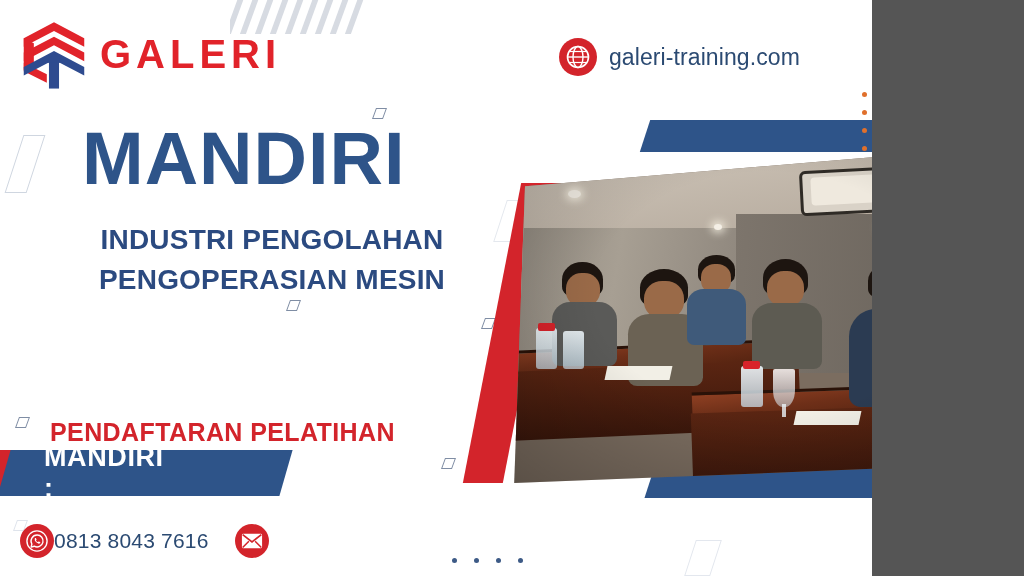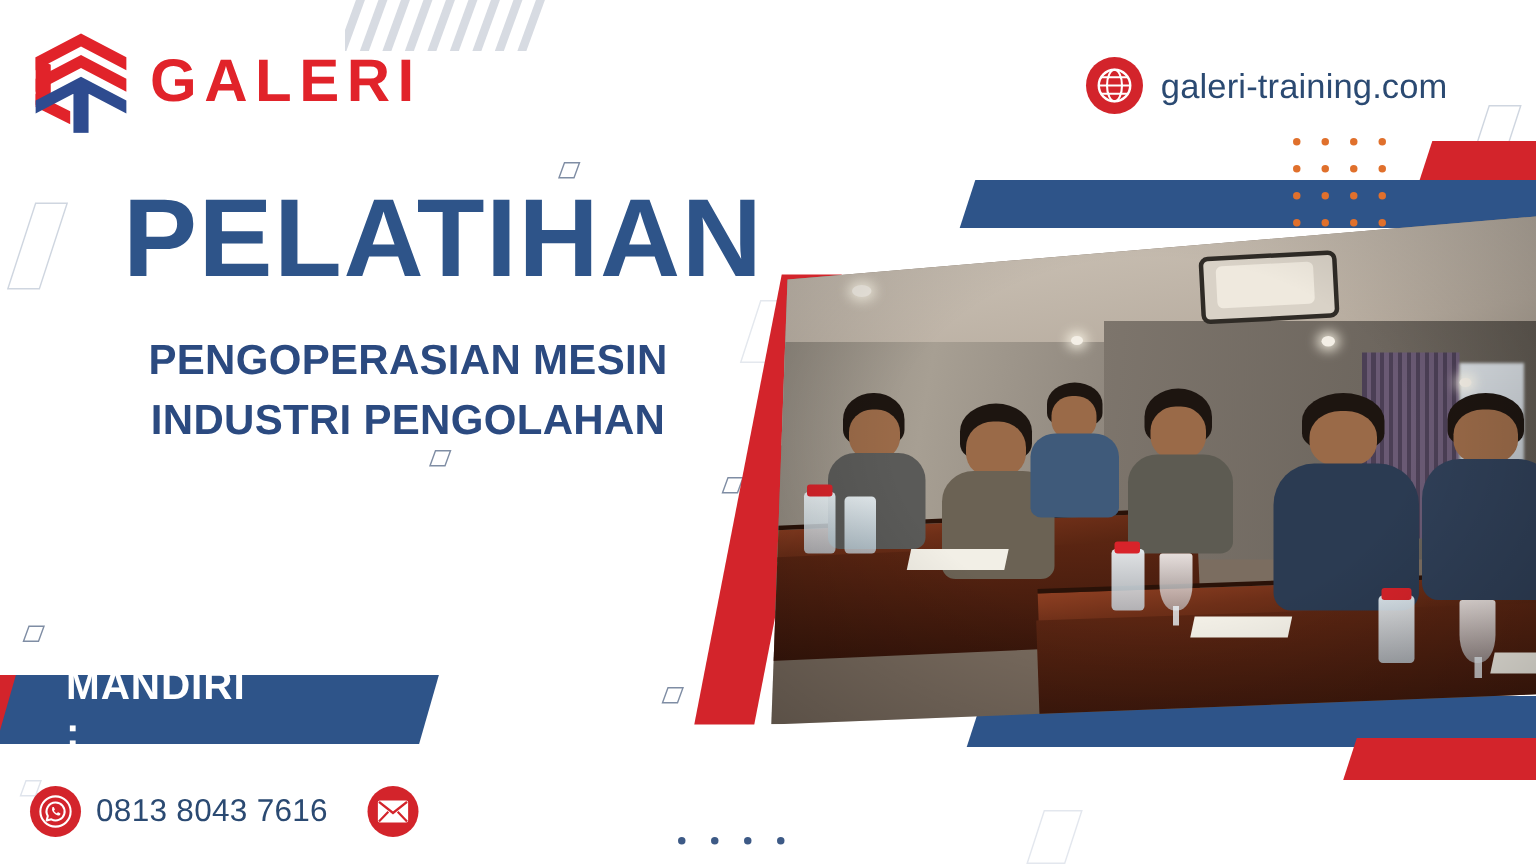--- a/index.html
+++ b/index.html
@@ -1,19 +1,19 @@
 <!DOCTYPE html>
 <html><head>
 <meta charset="utf-8">
 <style>
   * { margin:0; padding:0; box-sizing:border-box; }
   html,body { background:#555; }
   .poster {
     position:relative;
-    width:1024px; height:576px;
+    width:872px; height:576px;
     background:#ffffff;
     overflow:hidden;
     font-family:"Liberation Sans", sans-serif;
   }
 
   
   .hatch {
     position:absolute;
     overflow:hidden;
   }
@@ -46,21 +46,21 @@
     font-size:40px; font-weight:bold; color:#e1232a;
     letter-spacing:5px; line-height:0.95;
     font-family:"Liberation Sans", sans-serif;
   }
   .logo-sub {
     font-size:13px; font-weight:bold; color:#2e5489;
     letter-spacing:3.6px; margin-top:2px; padding-left:3px;
   }
 
   
-  .web-block { position:absolute; right:59px; top:38px; display:flex; align-items:center; gap:12px; }
+  .web-block { position:absolute; right:72px; top:38px; display:flex; align-items:center; gap:12px; }
   .globe {
     width:38px; height:38px; border-radius:50%;
     background:#d3242b; position:relative; flex:0 0 auto;
   }
   .globe svg { position:absolute; left:7px; top:7px; }
   .web-url { font-size:23px; color:#2b4a72; letter-spacing:0.1px; }
 
   
   .h-training {
     position:absolute; left:82px; top:122px;
@@ -98,21 +98,21 @@
     font-size:27px; font-weight:bold; color:#ffffff; letter-spacing:0.6px;
   }
 
   
   .contacts { position:absolute; left:20px; top:524px; display:flex; align-items:center; }
   .cbadge {
     width:34px; height:34px; border-radius:50%;
     background:#d3242b; position:relative; flex:0 0 auto;
   }
   .cbadge svg { position:absolute; left:50%; top:50%; transform:translate(-50%,-50%); }
-  .ctext { font-size:21px; color:#2b4a72; margin-left:10px; letter-spacing:0.2px; }
+  .ctext { font-size:21px; color:#2b4a72; margin-left:0; letter-spacing:0.2px; }
   .cgap { width:26px; }
   .dots4 { position:absolute; left:452px; top:558px; display:flex; gap:17px; }
   .dots4 span { width:5px; height:5px; border-radius:50%; background:#3d5a86; display:block; }
 
   
   .photo-area { position:absolute; left:470px; top:78px; width:560px; height:430px; }
 
   .bar-blue-top {
     position:absolute; left:175px; top:42px; width:400px; height:32px;
     background:#2e5489; transform:skewX(-18deg);
@@ -258,27 +258,28 @@
         <circle cx="12" cy="12" r="10.5" fill="none" stroke="#ffffff" stroke-width="1.6"></circle>
         <ellipse cx="12" cy="12" rx="5" ry="10.5" fill="none" stroke="#ffffff" stroke-width="1.4"></ellipse>
         <line x1="1.5" y1="12" x2="22.5" y2="12" stroke="#ffffff" stroke-width="1.4"></line>
         <line x1="3" y1="6.5" x2="21" y2="6.5" stroke="#ffffff" stroke-width="1.2"></line>
         <line x1="3" y1="17.5" x2="21" y2="17.5" stroke="#ffffff" stroke-width="1.2"></line>
       </svg>
     </span>
     <span class="web-url">galeri-training.com</span>
   </div>
 
-  <div class="h-training">PELATIHAN</div>
+  <div class="h-training">MANDIRI</div>
 
   <div class="h-sub">
+    <div>INDUSTRI PENGOLAHAN</div>
     <div>PENGOPERASIAN MESIN</div>
-    <div>INDUSTRI PENGOLAHAN</div>
-  </div>
-
+  </div>
+
+  <div class="pendaftaran">PENDAFTARAN PELATIHAN</div>
 
   <div class="hubungi-wrap">
     <div class="hubungi-red"></div>
     <div class="hubungi-blue"></div>
     <div class="hubungi-label">MANDIRI :</div>
   </div>
 
   <div class="contacts">
     <span class="cbadge">
       <svg width="22" height="22" viewBox="0 0 24 24" aria-hidden="true">

